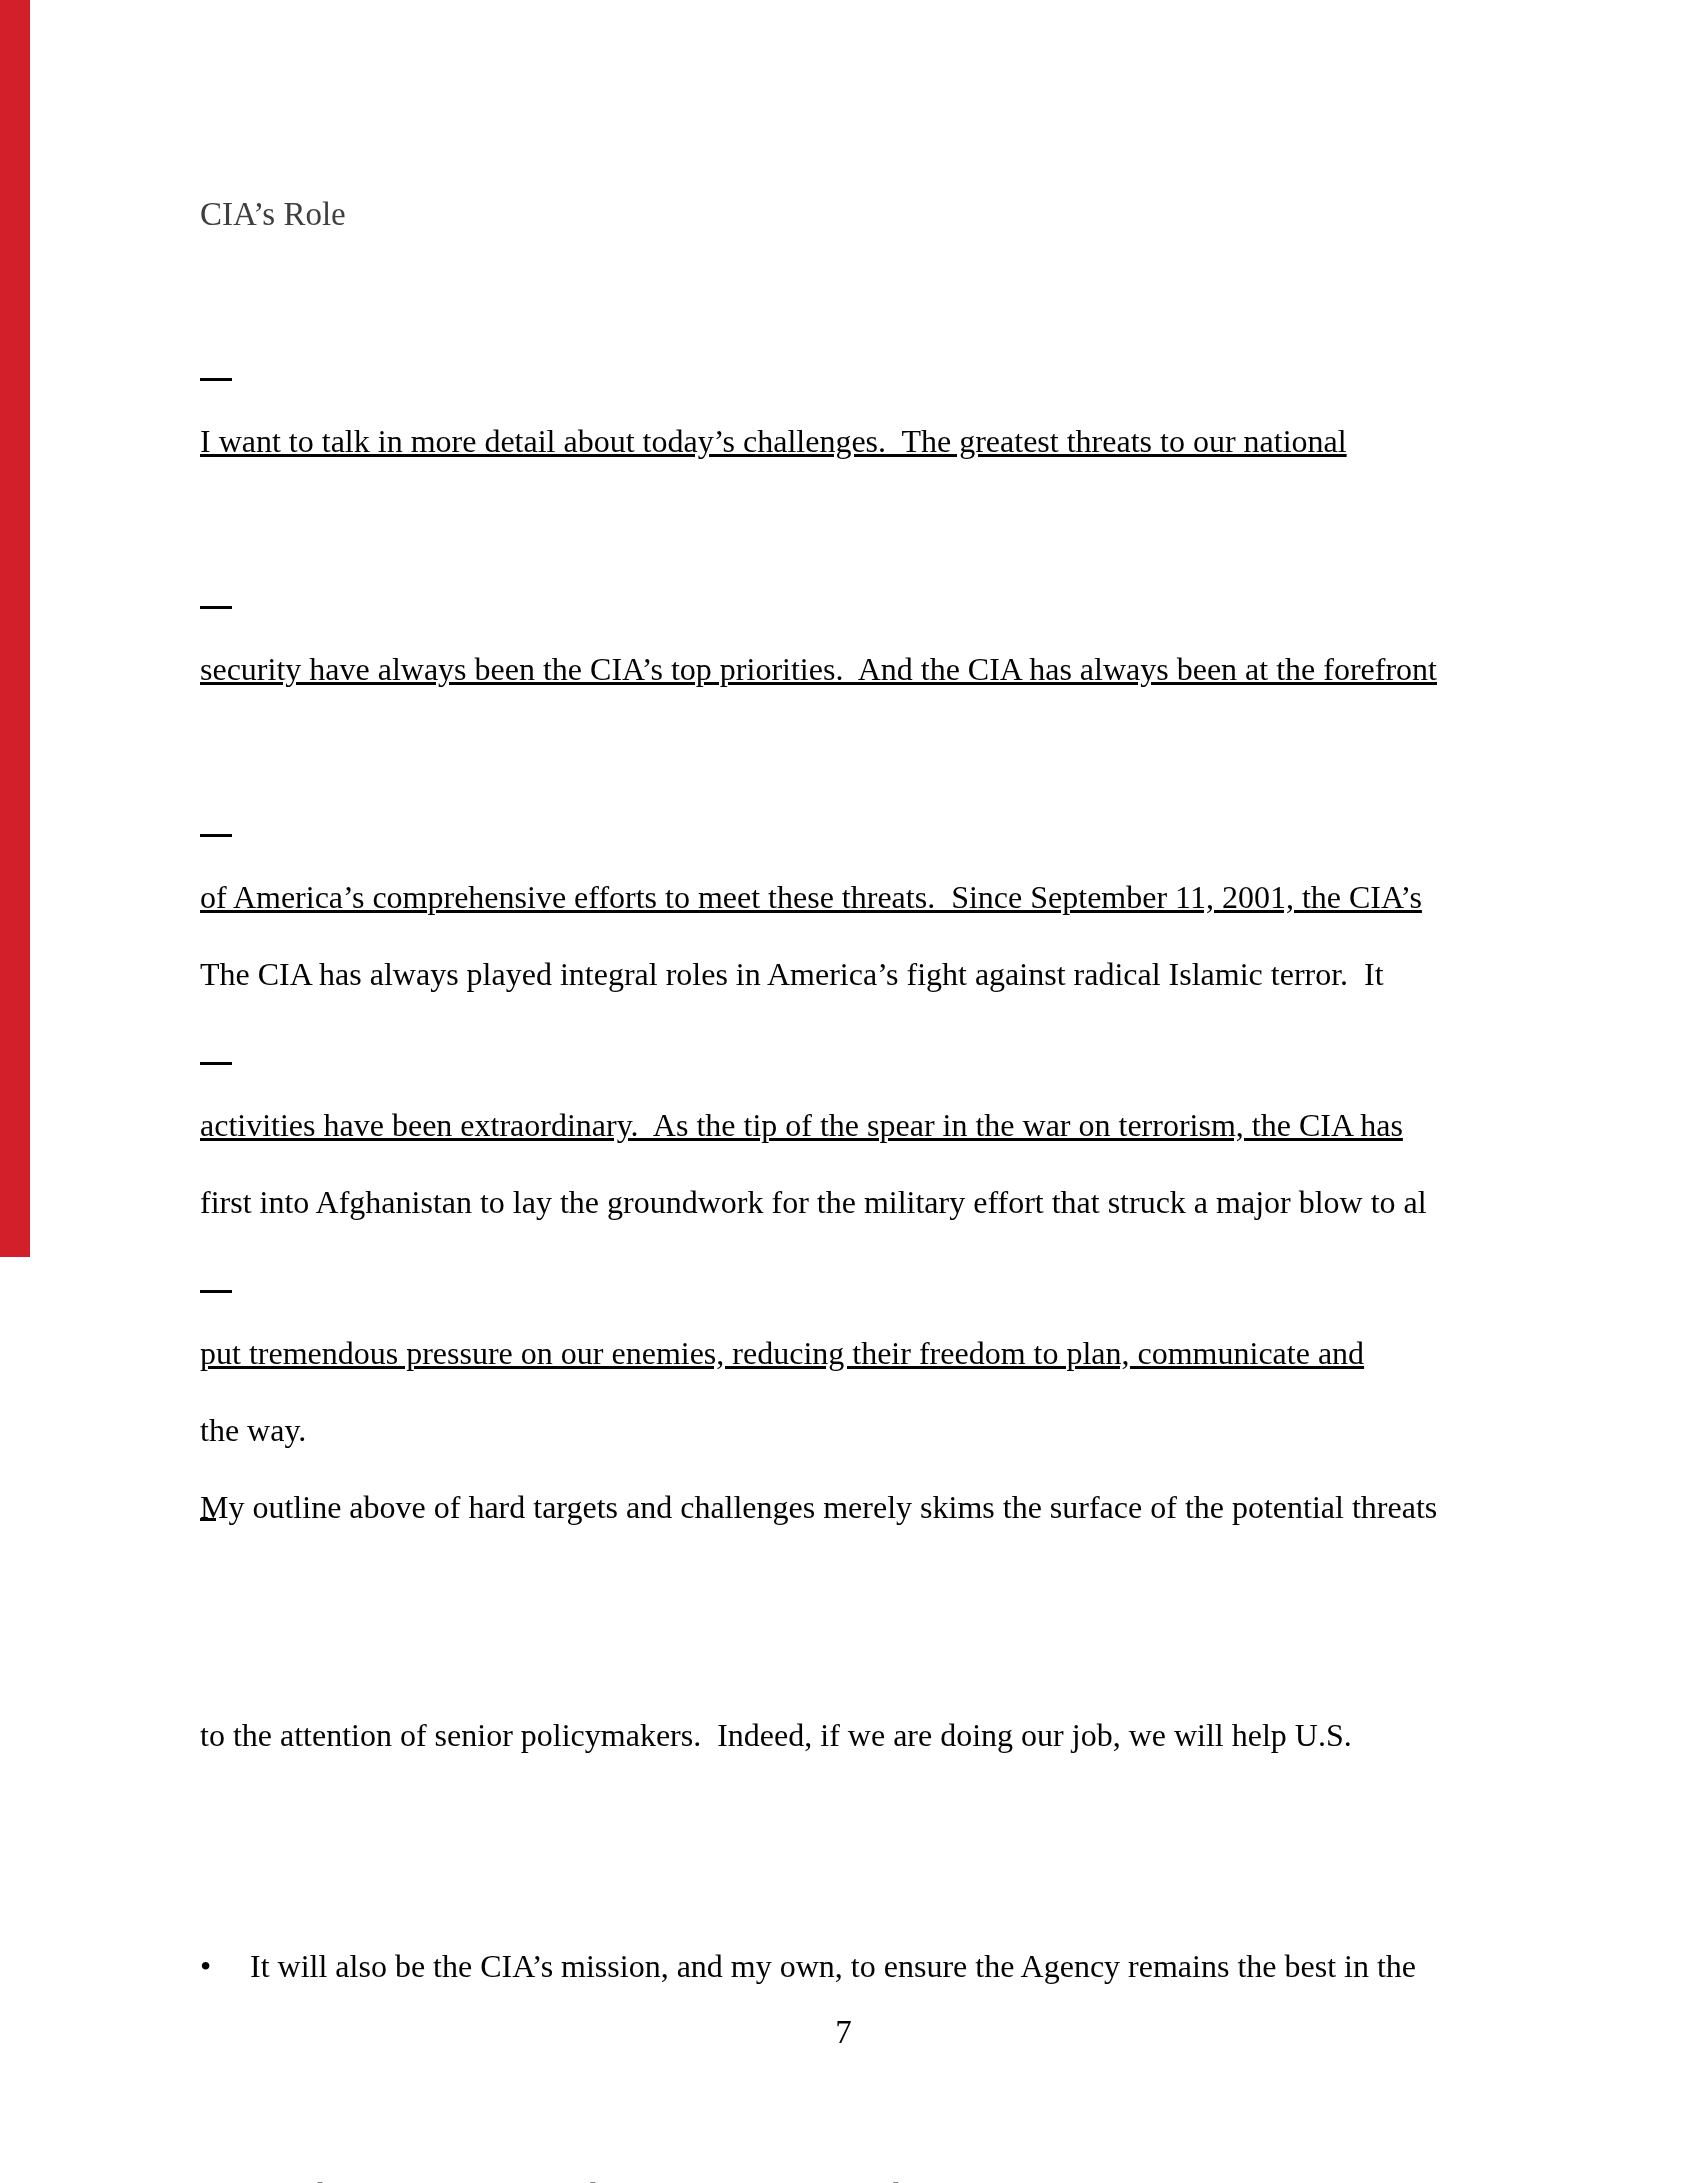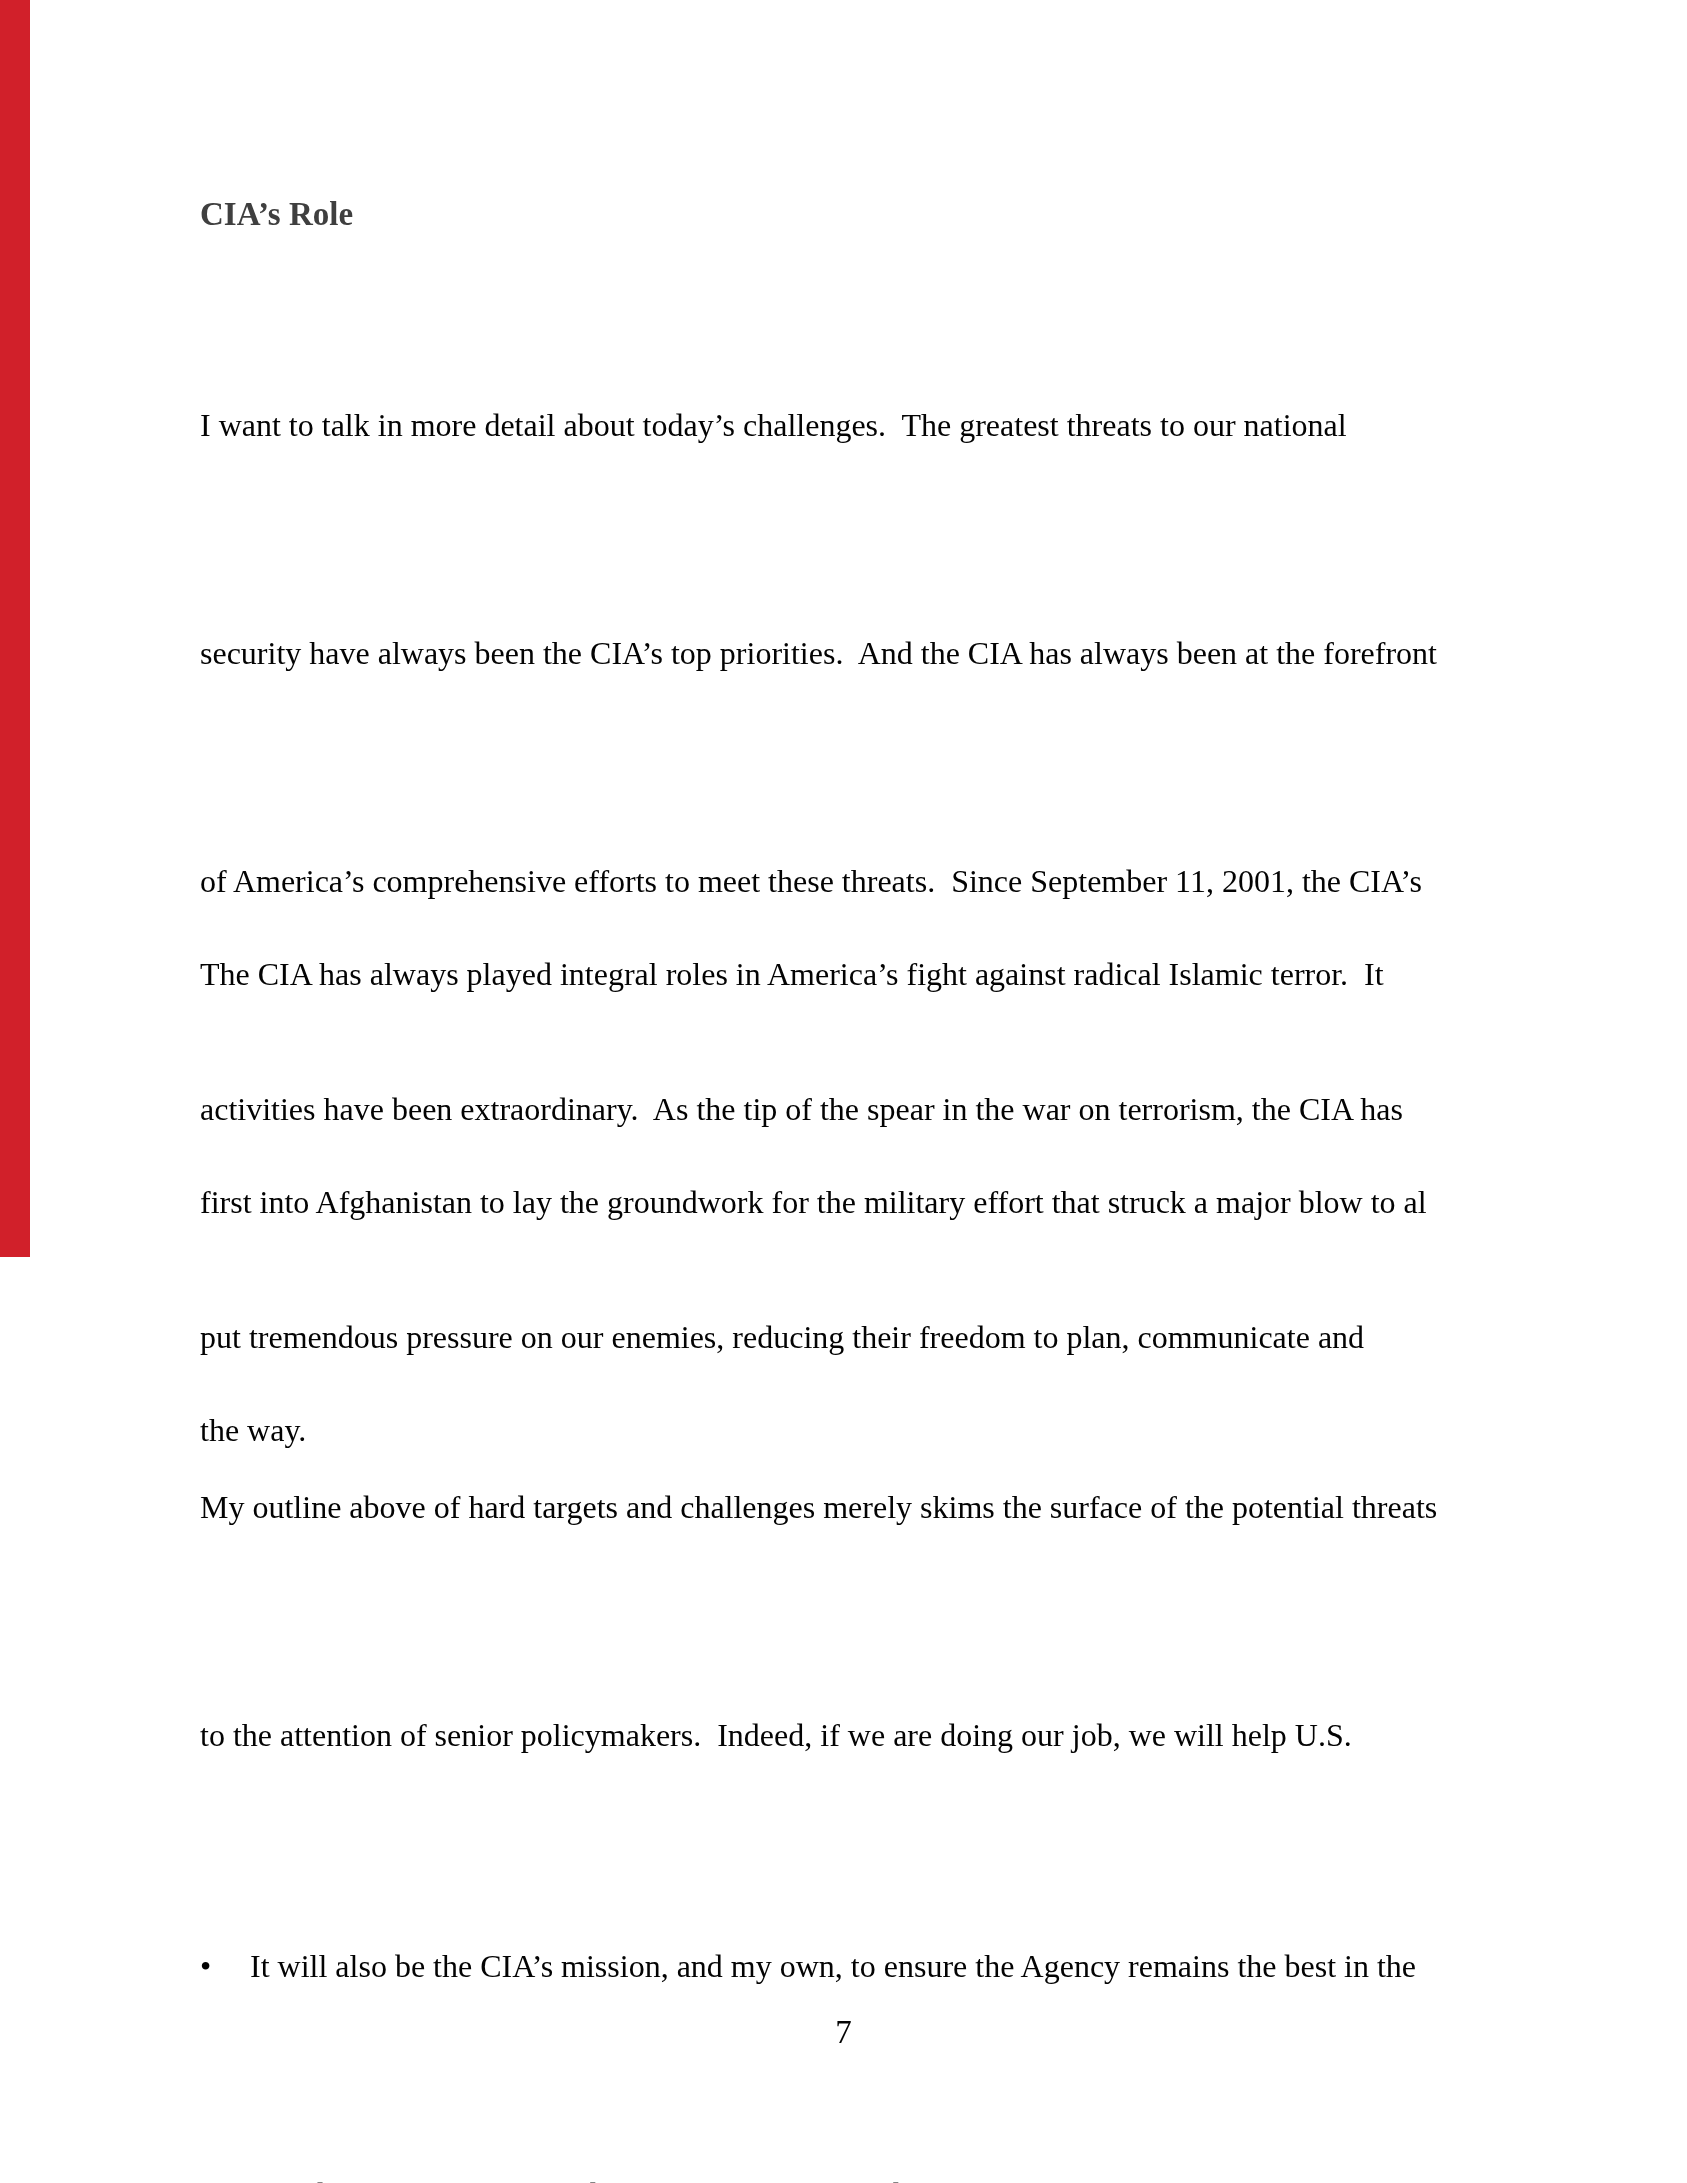--- a/index.html
+++ b/index.html
@@ -18,33 +18,33 @@
     top: 0;
     width: 30px;
     height: 1257px;
     background: #d1202a;
   }
   .doc-heading {
     position: absolute;
     left: 200px;
     top: 176px;
     font-size: 33px;
-    font-weight: bold;
+    font-weight: normal;
     line-height: 76px;
     color: #3f3f3f;
     white-space: pre;
   }
   .para {
     position: absolute;
     left: 200px;
     font-size: 32px;
     line-height: 76px;
     white-space: pre;
   }
-  .para-1 { top: 235px; }
+  .para-1 { top: 251px; text-decoration: underline; }
   .para-2 { top: 784px; }
   .para-3 { top: 1317px; }
   .bullet-item { top: 1776px; }
   .line { white-space: pre; }
   .bullet-line-first { display: flex; align-items: baseline; }
   .bullet-marker {
     display: inline-block;
     width: 50px;
     flex: 0 0 50px;
     white-space: pre;

